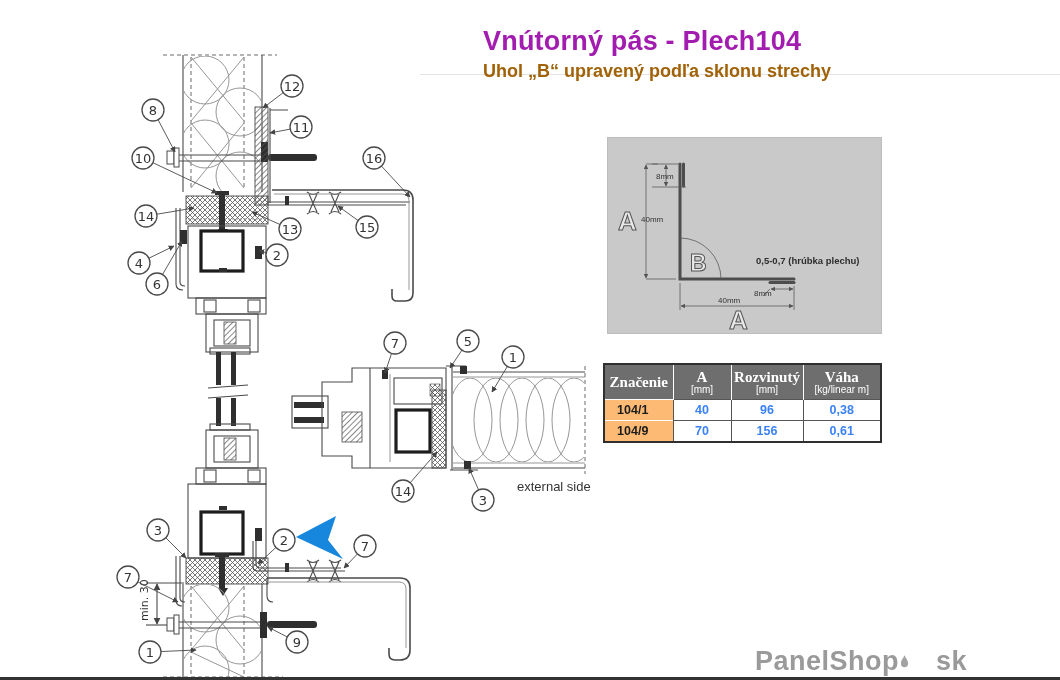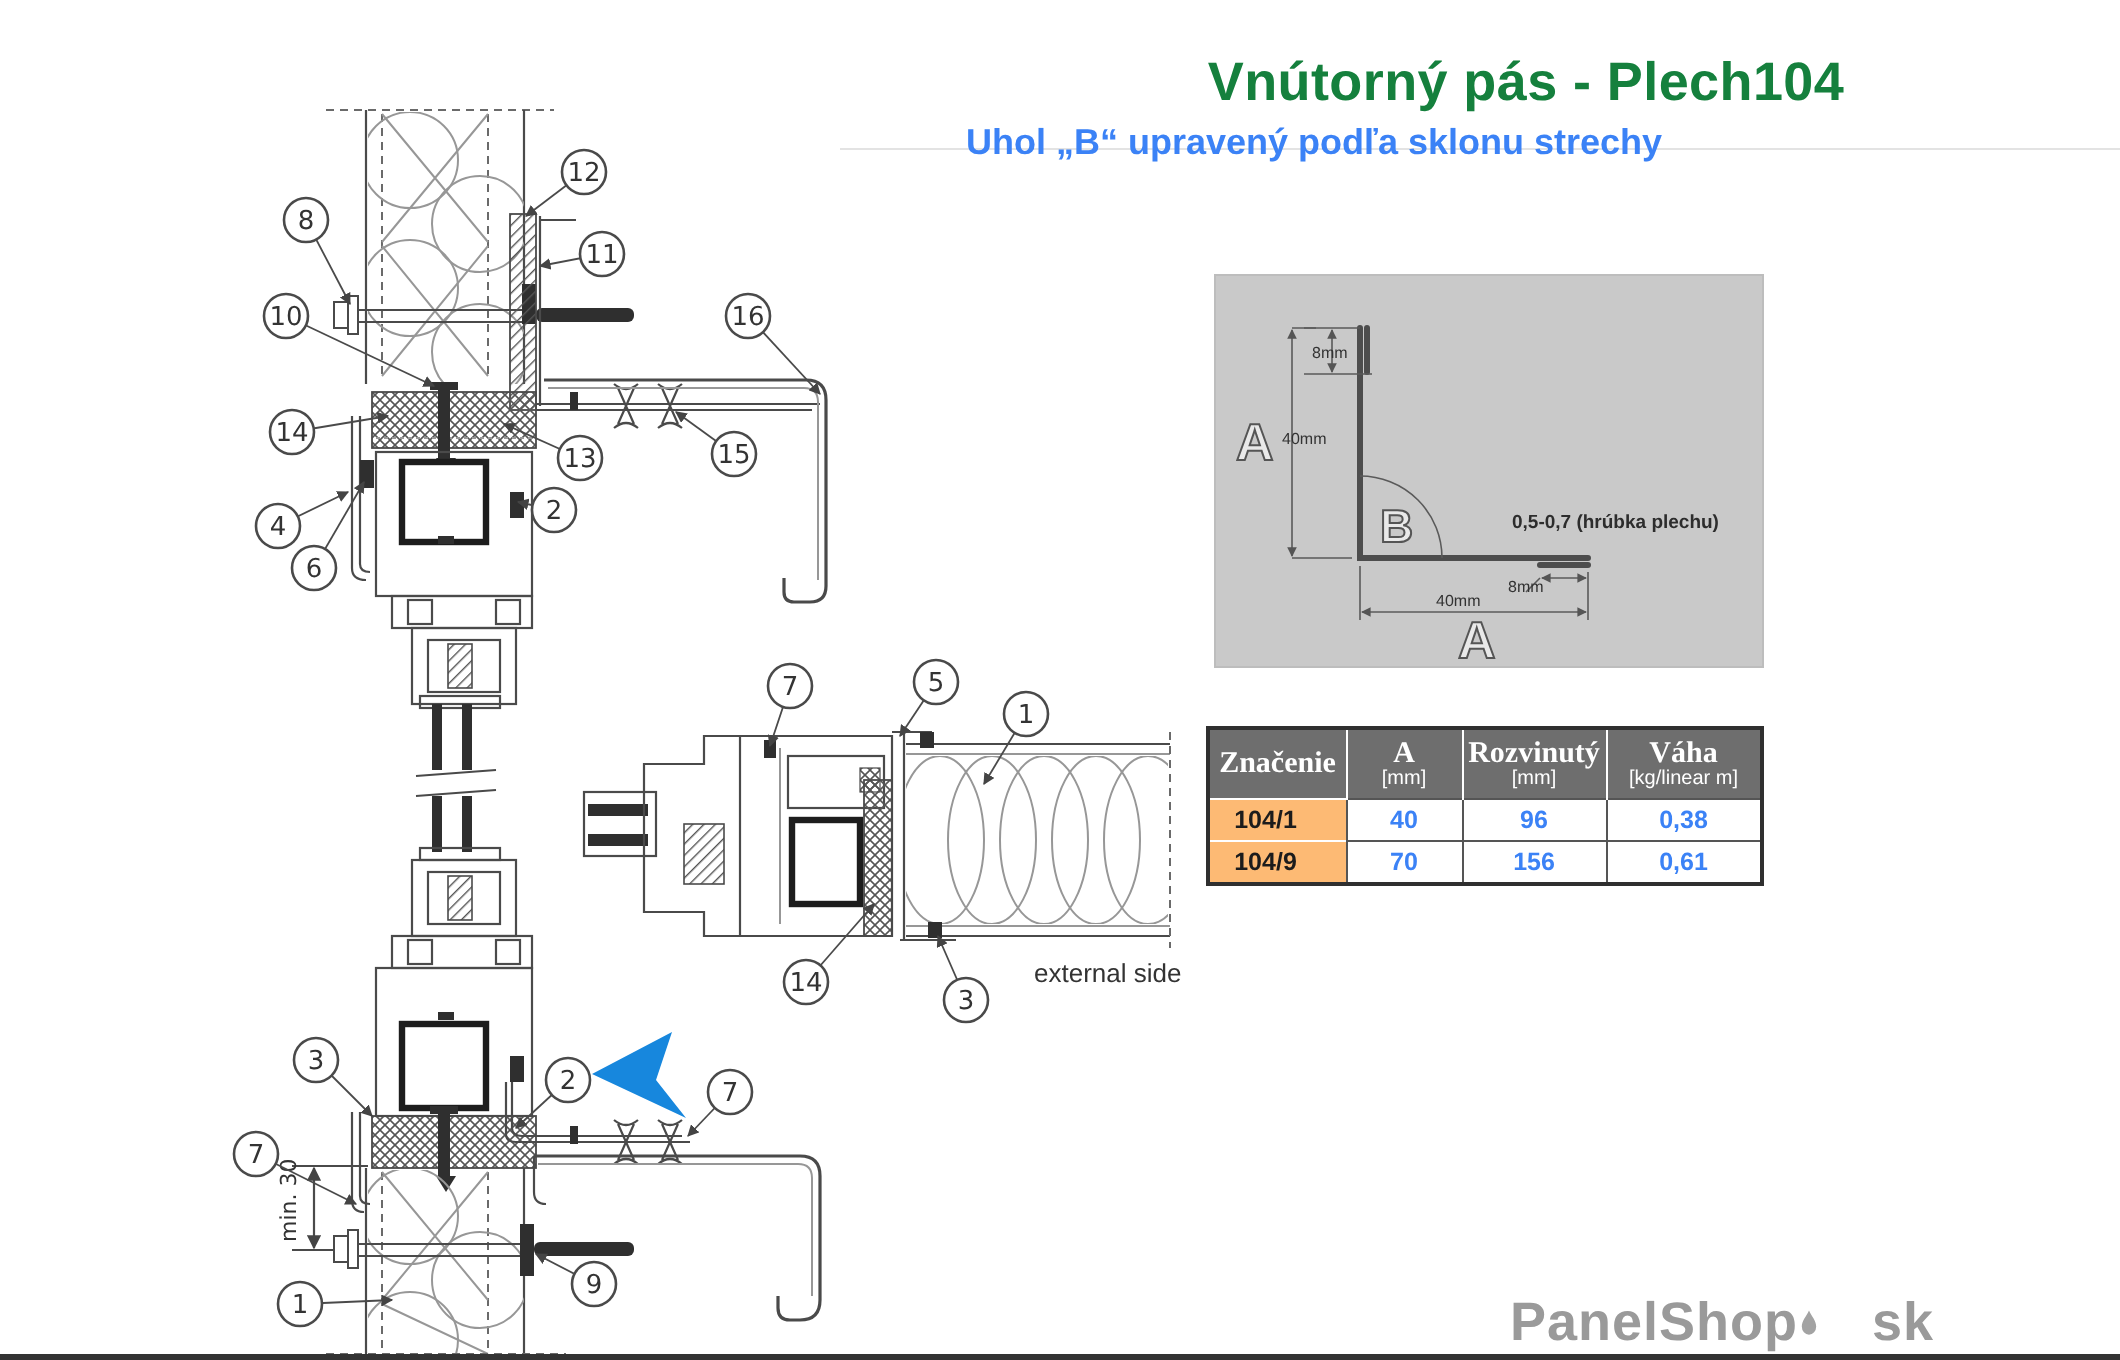--- a/index.html
+++ b/index.html
@@ -1,21 +1,21 @@
 <!DOCTYPE html>
 <html><head>
 <meta charset="utf-8">
 <style>
   html,body{margin:0;padding:0;background:#fff;}
   #stage{position:relative;width:1060px;height:680px;background:#ffffff;overflow:hidden;
          font-family:"Liberation Sans",sans-serif;}
   
   .title-block{position:absolute;left:483px;top:26px;width:560px;}
-  .title-main{font-size:27px;font-weight:bold;color:#15803d;letter-spacing:0.2px;text-align:center;}
-  .title-sub{font-size:18px;font-weight:bold;color:#3b82f6;margin-top:4px;}
+  .title-main{font-size:27px;font-weight:bold;color:#a21caf;letter-spacing:0.2px;}
+  .title-sub{font-size:18px;font-weight:bold;color:#a16207;margin-top:4px;}
   .faint-rule{position:absolute;left:420px;top:74px;width:640px;height:1px;background:#e3e3e3;}
   .profile-box{position:absolute;left:607px;top:137px;width:273px;height:195px;
                background:#c9c9c9;border:1px solid #bdbdbd;}
   .spec-table{position:absolute;left:603px;top:363px;border-collapse:collapse;
               border:2px solid #2f2f2f;table-layout:fixed;}
   .spec-table td{padding:0;text-align:center;vertical-align:middle;}
   .spec-table .hd{background:#6e6e6e;color:#fff;height:34px;border-left:1px solid #fff;}
   .spec-table .hd:first-child{border-left:none;margin-top:25px;}
   .spec-table .hd .l1{font-family:"Liberation Serif",serif;font-weight:bold;font-size:15px;line-height:15px;}
   .spec-table .hd .l2{font-size:10px;font-weight:normal;line-height:10px;}

